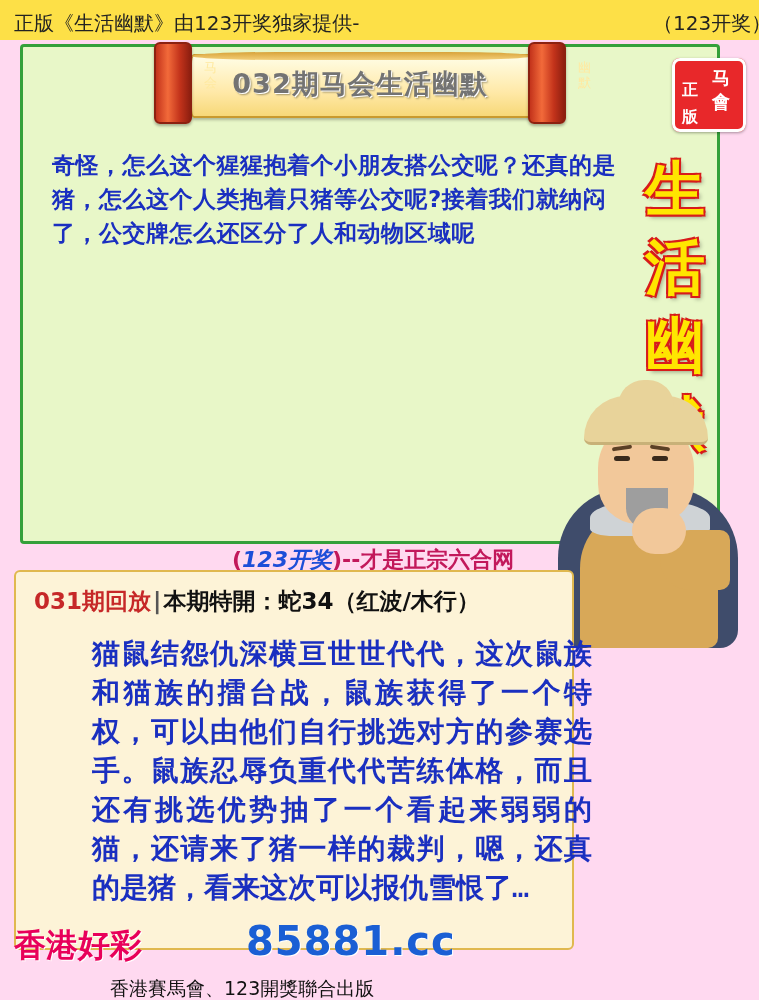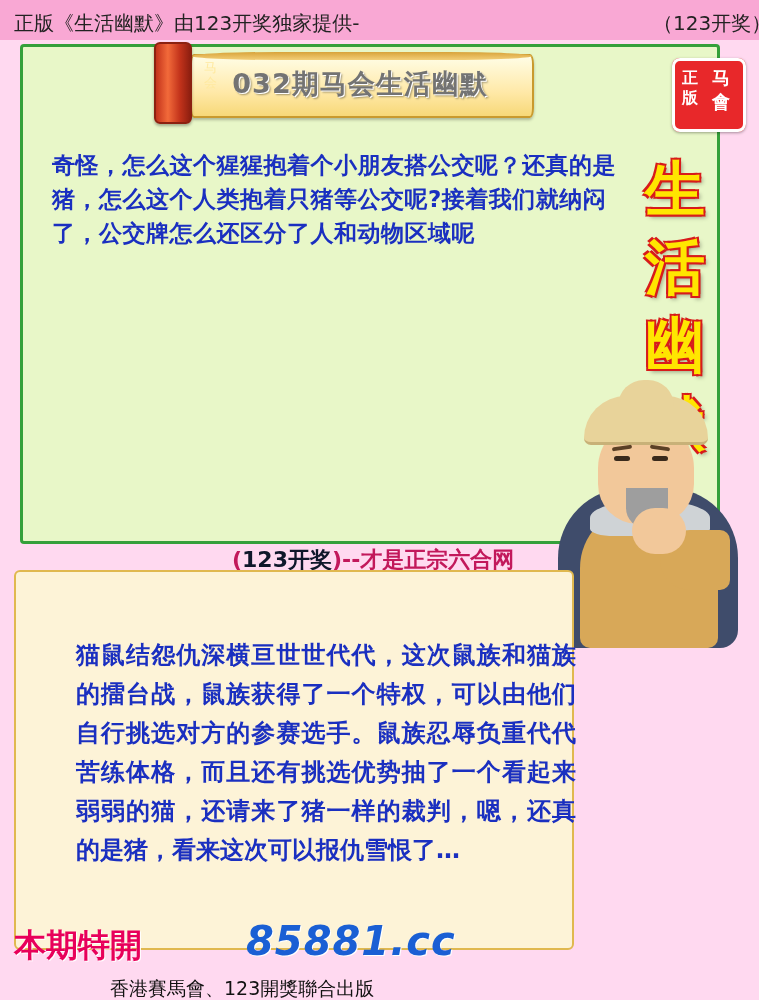--- a/index.html
+++ b/index.html
@@ -7,21 +7,21 @@
     width:759px;height:1000px;
     background:#ffd9f0;
     font-family:"DejaVu Sans","Liberation Sans",sans-serif;
     position:relative;overflow:hidden;
   }
   .page{position:absolute;inset:0;}
 
   
   .top-strip{
     position:absolute;left:0;top:0;width:759px;height:40px;
-    background:#f9a8d4;
+    background:#fde047;
   }
   .top-left-text{
     position:absolute;left:14px;top:10px;
     font-size:20px;color:#222;letter-spacing:0px;
     white-space:nowrap;
   }
   .top-right-text{
     position:absolute;left:622px;top:10px;
     font-size:20px;color:#222;white-space:nowrap;margin-left:31px;
   }
@@ -76,31 +76,31 @@
     position:absolute;left:52px;top:148px;width:600px;
     font-size:23px;line-height:34px;color:#1a2fc0;font-weight:bold;
     letter-spacing:.5px;
   }
 
   
   .source-line{
     position:absolute;left:232px;top:545px;width:340px;
     font-size:22px;color:#c2185b;font-weight:bold;white-space:nowrap;
   }
-  .source-line .blue{color:#0f172a;}
+  .source-line .blue{color:#1d4ed8;font-style:italic;}
 
   
   .seal{
     position:absolute;left:672px;top:58px;width:74px;height:74px;
     background:#e8282a;border-radius:8px;
     box-shadow:inset 0 0 0 3px #fff, 0 1px 3px rgba(0,0,0,.35);
   }
   .seal .s-col{
-    position:absolute;top:10px;color:#fff;font-size:16px;font-weight:bold;
-    line-height:20px;width:20px;text-align:center;
+    position:absolute;top:18px;color:#fff;font-size:16px;font-weight:bold;
+    line-height:27px;width:20px;text-align:center;
   }
   .seal .s1{left:8px;}
   .seal .s2{left:34px;font-size:18px;line-height:24px;top:8px;width:30px;}
 
   
   .vtitle{
     position:absolute;left:600px;top:150px;width:150px;
   }
   .vtitle div{
     font-size:60px;font-weight:bold;color:#ffe600;
@@ -163,35 +163,36 @@
     background:#fdf3d7;border:2px solid #e0b84f;border-radius:6px;
     box-sizing:border-box;
   }
   .rec-head{
     position:absolute;left:34px;top:586px;width:560px;
     font-size:23px;font-weight:bold;color:#c62828;white-space:nowrap;
   }
   .rec-head .sep{color:#555;padding:0 2px;}
   .rec-head .blk{color:#111;}
   .rec-body{
-    position:absolute;left:76px;top:636px;width:500px;
-    font-size:24px;line-height:39px;color:#1a2fc0;font-weight:bold;
+    position:absolute;left:92px;top:636px;width:500px;
+    font-size:28px;line-height:39px;color:#1a2fc0;font-weight:bold;
     text-align:justify;
+    font-family:Liberation Mono, monospace;
   }
 
   
   .wm-left{
     position:absolute;left:14px;top:924px;
     font-size:32px;font-weight:bold;color:#e8005a;
     text-shadow:1px 1px 0 #fff;white-space:nowrap;
   }
   .wm-mid{
     position:absolute;left:246px;top:918px;
     font-size:40px;font-weight:bold;color:#1a5fd4;
-    text-shadow:1px 1px 0 #fff;white-space:nowrap;letter-spacing:1px;font-style:italic;
+    text-shadow:1px 1px 0 #fff;white-space:nowrap;letter-spacing:1px;
   }
   .bottom-line{
     position:absolute;left:110px;top:976px;width:520px;
     font-size:19px;color:#111;white-space:nowrap;
   }
 </style>
 </head>
 <body>
 
 <div class="page">
@@ -200,20 +201,23 @@
     <div class="top-left-text">正版《生活幽默》由123开奖独家提供-</div>
     <div class="top-right-text">（123开奖）</div>
   </div>
 
   <div class="green-panel"></div>
 
   <div class="banner">
     <div class="banner-body"></div>
     <div class="banner-roll left">
       <span>马会</span>
+    </div>
+    <div class="banner-roll right">
+      <span>幽默</span>
     </div>
     <div class="banner-title">032期马会生活幽默</div>
   </div>
 
   <div class="riddle">奇怪，怎么这个猩猩抱着个小朋友搭公交呢？还真的是猪，怎么这个人类抱着只猪等公交呢?接着我们就纳闷了，公交牌怎么还区分了人和动物区域呢</div>
 
   <div class="source-line">
     <span>(</span><span class="blue">123开奖</span><span>)--才是正宗六合网</span>
   </div>
 
@@ -238,19 +242,22 @@
     <div class="f-hat"></div>
     <div class="f-brow l"></div>
     <div class="f-brow r"></div>
     <div class="f-eye l"></div>
     <div class="f-eye r"></div>
     <div class="f-beard"></div>
     <div class="f-hand"></div>
   </div>
 
   <div class="cream-panel"></div>
+  <div class="rec-head">
+    <span>031期回放</span><span class="sep">|</span><span class="blk">本期特開：</span><span class="blk">蛇34（红波/木行）</span>
+  </div>
   <div class="rec-body">猫鼠结怨仇深横亘世世代代，这次鼠族和猫族的擂台战，鼠族获得了一个特权，可以由他们自行挑选对方的参赛选手。鼠族忍辱负重代代苦练体格，而且还有挑选优势抽了一个看起来弱弱的猫，还请来了猪一样的裁判，嗯，还真的是猪，看来这次可以报仇雪恨了…</div>
 
-  <div class="wm-left">本期特開</div>
+  <div class="wm-left">香港好彩</div>
   <div class="wm-mid">85881.cc</div>
   <div class="bottom-line">香港賽馬會、123開獎聯合出版</div>
 
 </div>
 
 </body></html>

